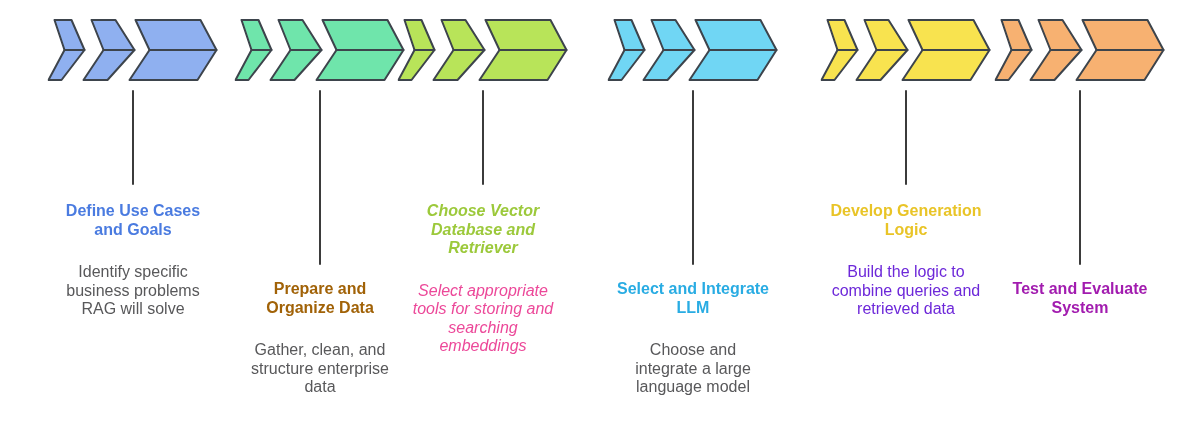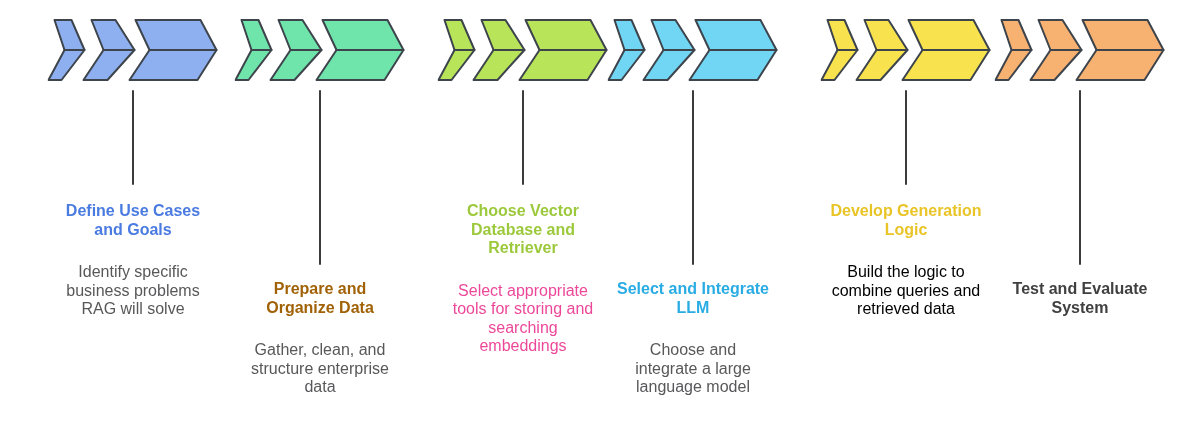--- a/index.html
+++ b/index.html
@@ -97,21 +97,21 @@
       <div class="connector" style="background: rgb(59, 59, 59);"></div>
       <div class="textblock">
         <div class="title" style="color: #a16207;">Prepare and
 Organize Data</div>
         <div class="desc" style="color: rgb(88, 88, 90);">Gather, clean, and
 structure enterprise
 data</div>
       </div>
     </div>
 
-    <div class="step high" style="left: 428px;">
+    <div class="step high" style="left: 388px; font-style: italic;">
       <svg class="arrows" viewBox="0 0 171 62" width="171" height="62">
         <use href="#chevrons" style="fill: rgb(184, 228, 89); stroke: rgb(61, 68, 76);"></use>
       </svg>
       <div class="connector" style="background: rgb(59, 59, 59);"></div>
       <div class="textblock">
         <div class="title" style="color: rgb(156, 201, 59);">Choose Vector
 Database and
 Retriever</div>
         <div class="desc" style="color: #ec4899;">Select appropriate
 tools for storing and
@@ -135,29 +135,29 @@
     </div>
 
     <div class="step high" style="left: 811px;">
       <svg class="arrows" viewBox="0 0 171 62" width="171" height="62">
         <use href="#chevrons" style="fill: rgb(248, 227, 79); stroke: rgb(61, 68, 76);"></use>
       </svg>
       <div class="connector" style="background: rgb(59, 59, 59);"></div>
       <div class="textblock">
         <div class="title" style="color: rgb(233, 196, 39);">Develop Generation
 Logic</div>
-        <div class="desc" style="color: #000000;">Build the logic to
+        <div class="desc" style="color: #6d28d9;">Build the logic to
 combine queries and
 retrieved data</div>
       </div>
     </div>
 
     <div class="step low" style="left: 985px;">
       <svg class="arrows" viewBox="0 0 171 62" width="171" height="62">
         <use href="#chevrons" style="fill: rgb(247, 177, 113); stroke: rgb(61, 68, 76);"></use>
       </svg>
       <div class="connector" style="background: rgb(59, 59, 59);"></div>
       <div class="textblock">
-        <div class="title" style="color: #404040;">Test and Evaluate
+        <div class="title" style="color: #a21caf;">Test and Evaluate
 System</div>
       </div>
     </div>
   </div>
 
 </body></html>

